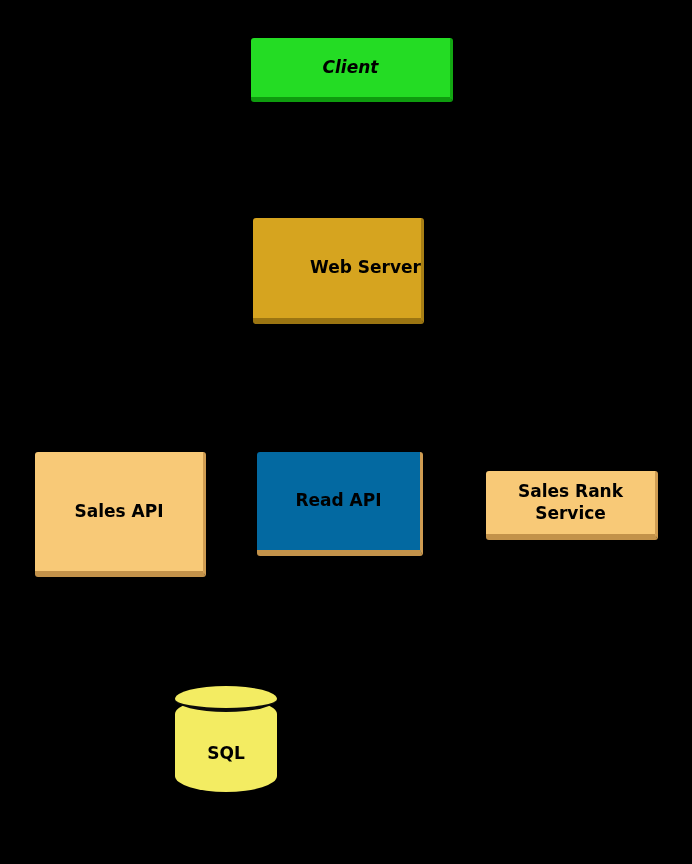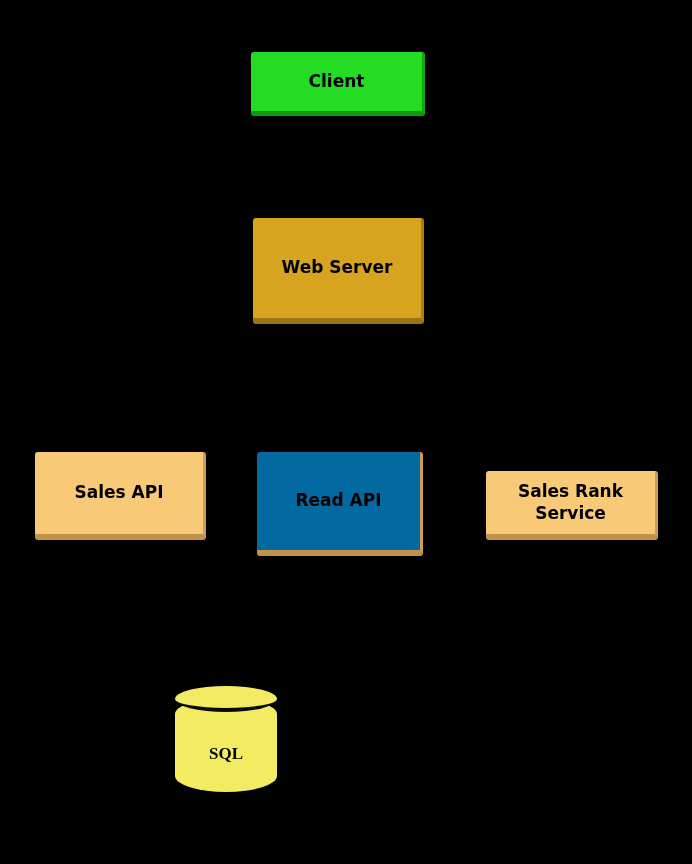--- a/index.html
+++ b/index.html
@@ -23,37 +23,38 @@
     text-align: center;
     box-sizing: border-box;
     color: #000;
     font-weight: bold;
     font-size: 17px;
     line-height: 1.25;
     border-radius: 3px;
   }
   
   .box-client {
-    left: 251px; top: 52px; width: 174px; height: 64px;
+    left: 251px; top: 38px; width: 202px; height: 64px;
     background: #24dc24;
     border-bottom: 5px solid #0e9c0e;
     border-right: 3px solid #12a812;
+    font-style: italic;
   }
   .box-webserver {
     left: 253px; top: 218px; width: 171px; height: 106px;
     background: #d6a41f;
     border-bottom: 6px solid #9b7512;
     border-right: 3px solid #a87f14;
   }
   .box-api {
     background: #f8c977;
     border-bottom: 6px solid #c3924a;
     border-right: 3px solid #cf9c52;
   }
-  .box-salesapi  { left: 35px;  top: 452px; width: 171px; height: 88px; }
+  .box-salesapi  { left: 35px;  top: 452px; width: 171px; height: 125px; }
   .box-readapi   { left: 257px; top: 452px; width: 166px; height: 104px; }
   .box-salesrank { left: 486px; top: 471px; width: 172px; height: 69px; padding: 0 18px; }
 
   
   .cylinder {
     position: absolute;
     border-radius: 0;
     background: transparent;
     border: none;
   }
@@ -81,36 +82,35 @@
     display: flex;
     align-items: center;
     justify-content: center;
     text-align: center;
     font-weight: bold;
     font-size: 17px;
     line-height: 1.25;
     color: #000;
     z-index: 3;
     padding: 0 16px;
-    font-family: Liberation Serif, serif;
   }
   .label {
     pointer-events: none;
   }
 </style>
 </head>
 <body>
 
 <div id="canvas">
 
   <div class="node box-client" style="background-color: rgb(36, 220, 36);">
     <span class="label">Client</span>
   </div>
 
-  <div class="node box-webserver" style="background-color: rgb(214, 164, 31);">
+  <div class="node box-webserver" style="background-color: rgb(214, 164, 31); justify-content: flex-end;">
     <span class="label">Web Server</span>
   </div>
 
   <div class="node box-api box-salesapi" style="background-color: rgb(248, 201, 119);">
     <span class="label">Sales API</span>
   </div>
 
   <div class="node box-api box-readapi" style="background-color: #0369a1;">
     <span class="label">Read API</span>
   </div>

